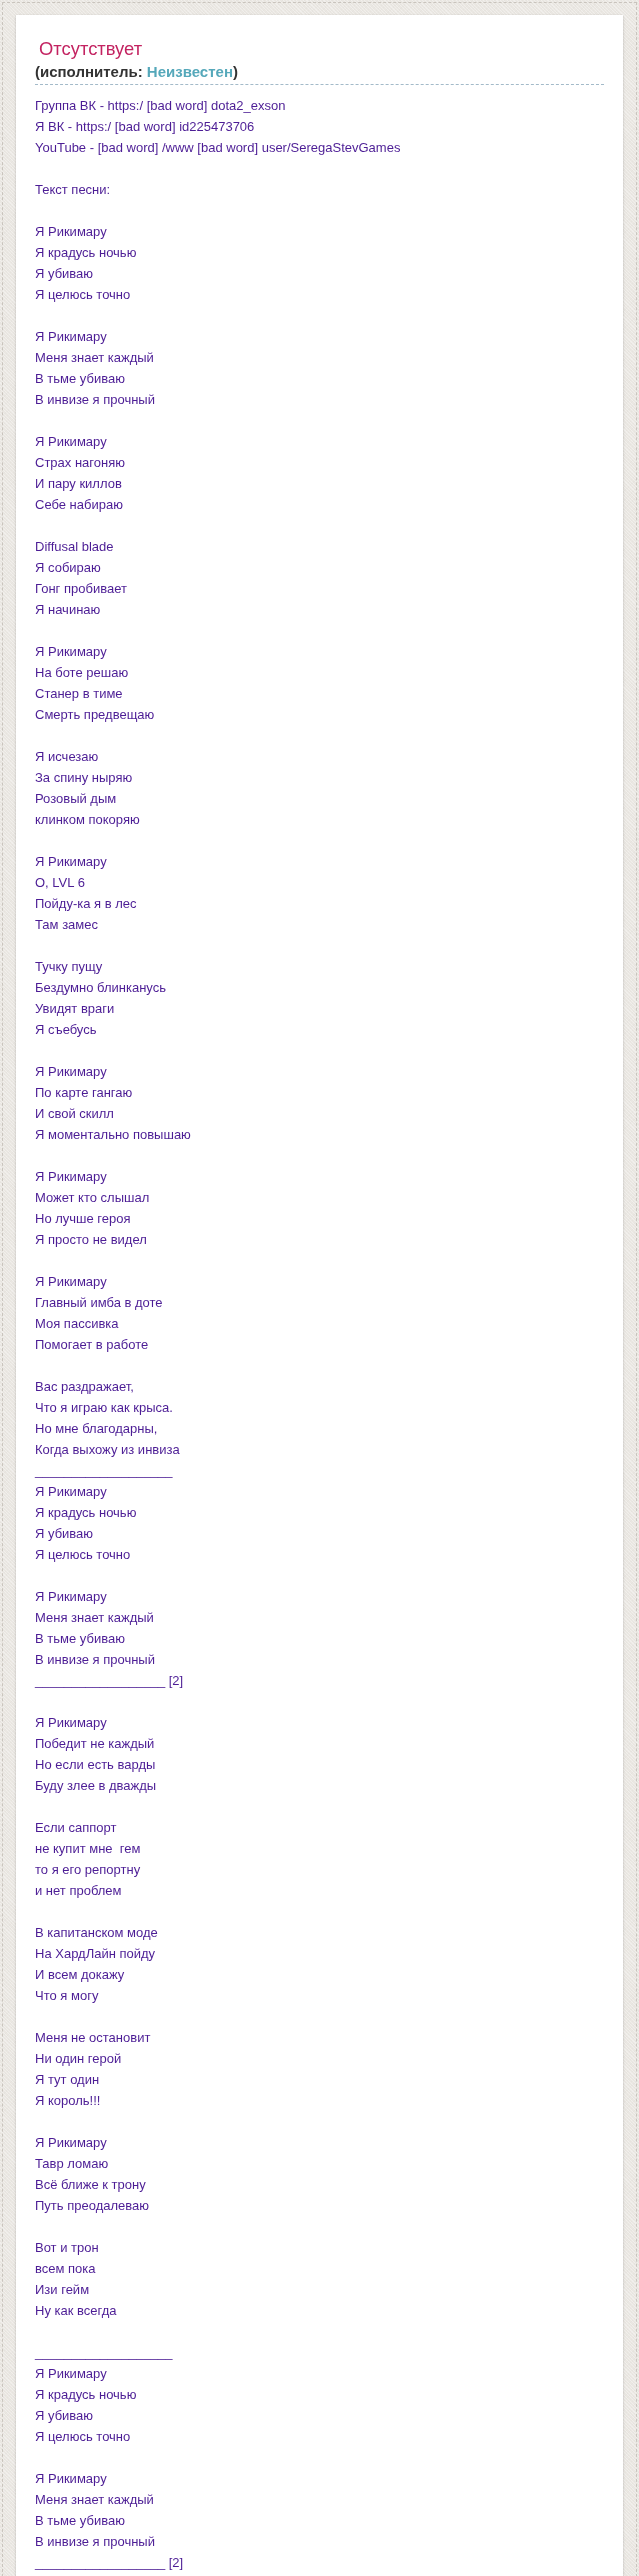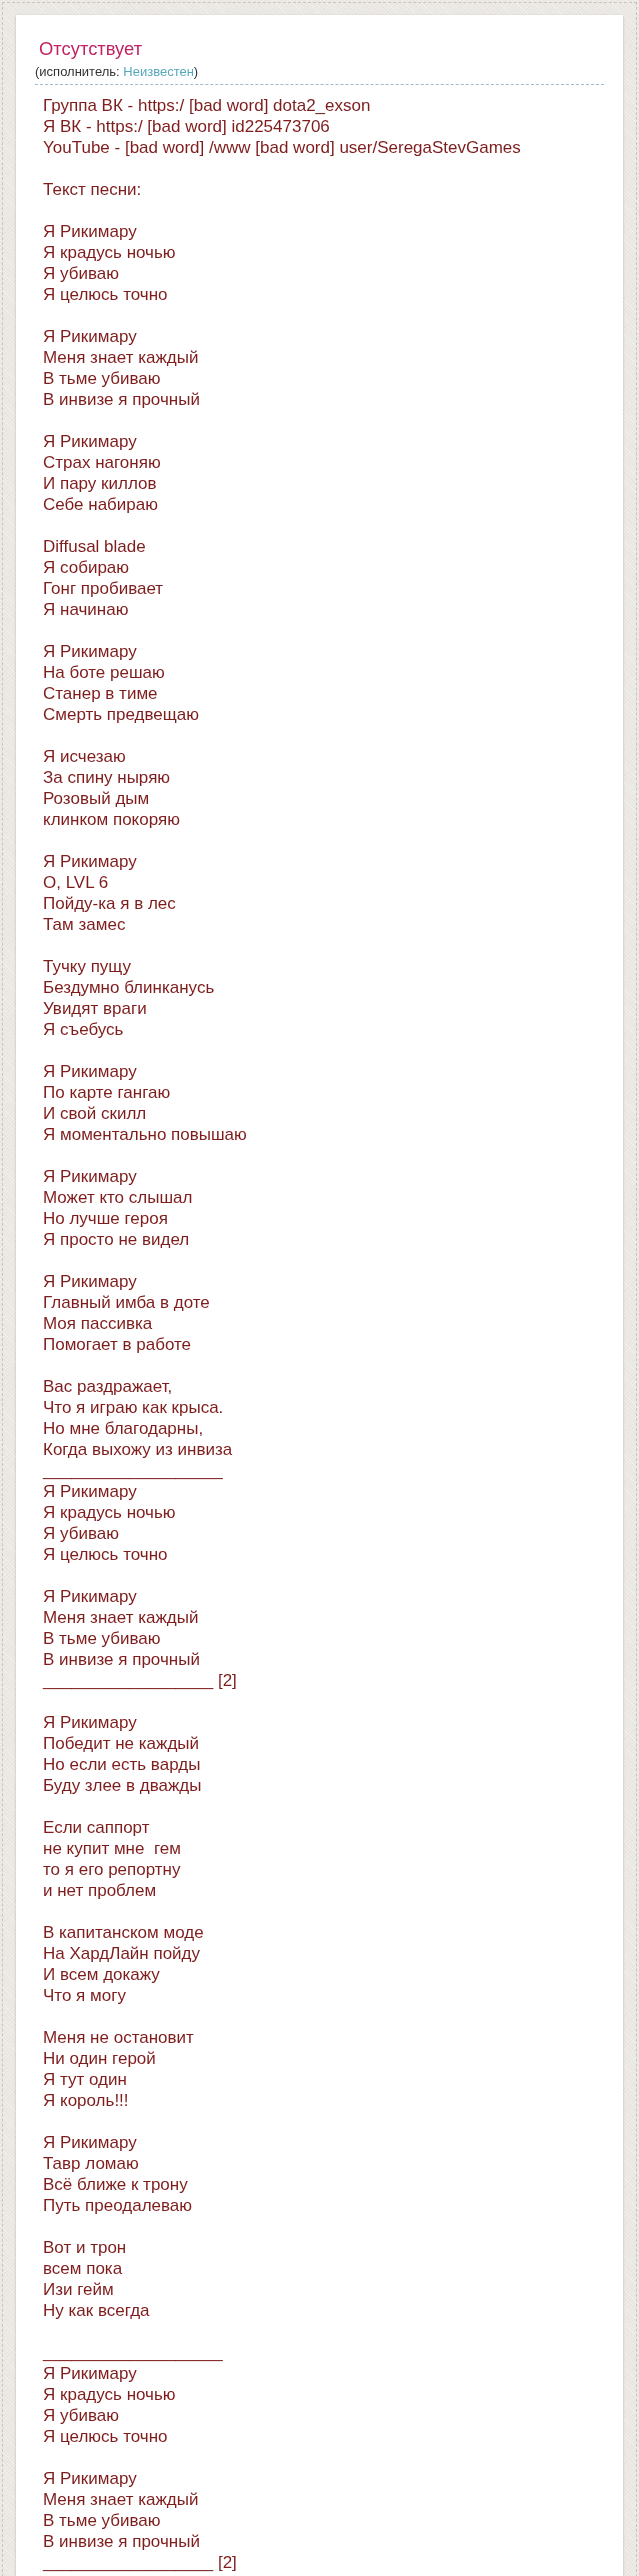--- a/index.html
+++ b/index.html
@@ -38,41 +38,41 @@
     padding: 19px 19px 22.4px 19px;
   }
   .song-title {
     margin: 4px;
     font-size: 18.4px;
     line-height: 21px;
     font-weight: normal;
     color: #c32361;
   }
   .artist-line {
-    font-size: 13px;
+    font-size: 15px;
     line-height: 17px;
     color: #333333;
     padding-bottom: 4px;
+    font-weight: bold;
   }
   .artist-link {
     color: #55a8ba;
     text-decoration: none;
     cursor: pointer;
   }
   .header-divider {
     border-top: 0.8px dashed #a3bac9;
     height: 0;
   }
   .lyrics {
     margin-top: 10.4px;
-    font-size: 17px;
+    font-size: 13px;
     line-height: 21px;
-    color: #7f1d1d;
+    color: #4c1d95;
     white-space: pre-wrap;
-    margin-left: 8px;
   }
 </style>
 </head>
 <body>
 
 <div class="page">
   <div class="card">
 
     <h1 class="song-title">Отсутствует</h1>
 

